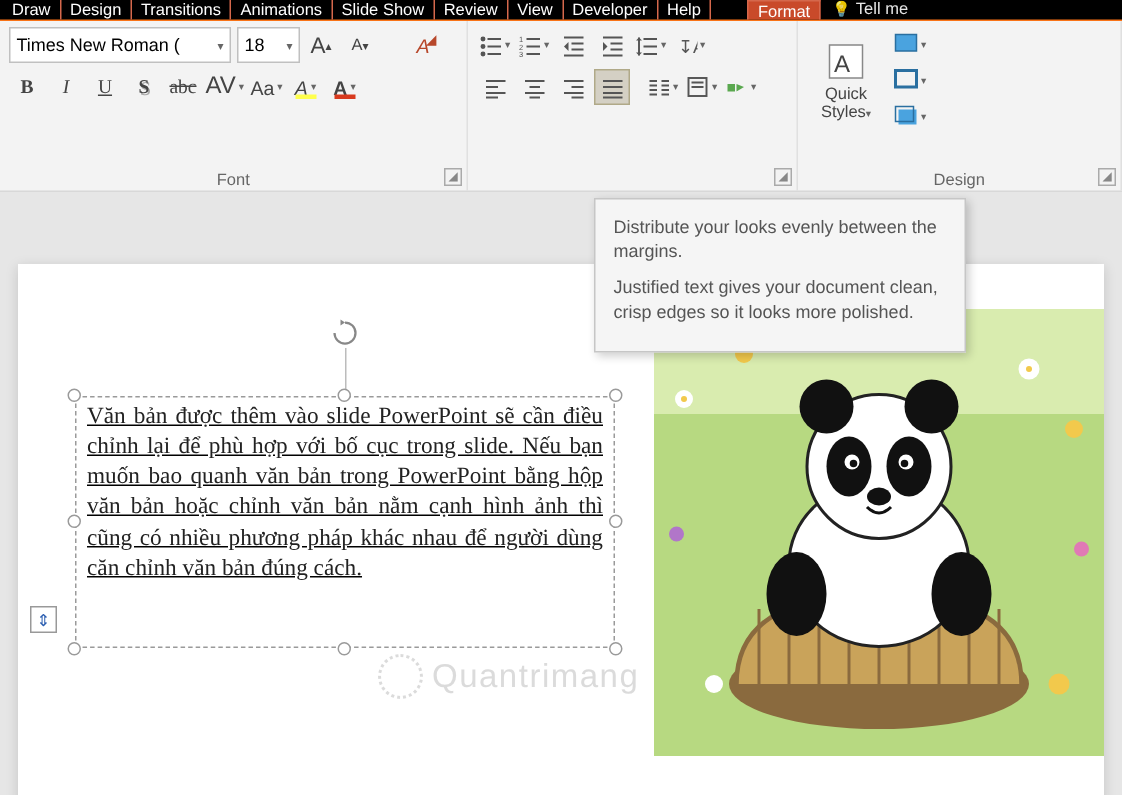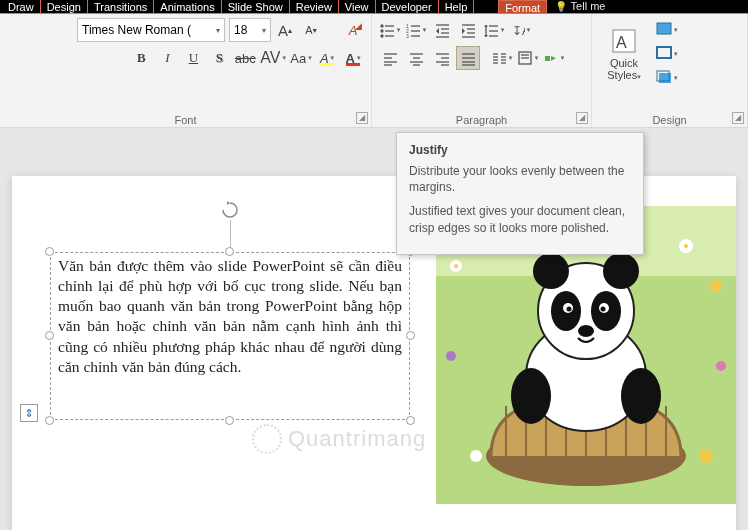--- a/index.html
+++ b/index.html
@@ -29,21 +29,21 @@
   font-size: 11px; color: #666;
 }
 .launcher {
   position: absolute; bottom: 3px; right: 3px; width: 12px; height: 12px;
   border: 1px solid #aaa; font-size: 8px; color: #888; text-align: center;
   line-height: 10px; cursor: pointer;
 }
 .row { display: flex; align-items: center; gap: 2px; }
 
 
-.font-group { width: 372px; align-items: flex-end; }
+.font-group { width: 312px; }
 .font-combo {
   border: 1px solid #c0c0c0; background: #fff; height: 24px;
   font-size: 12px; padding: 2px 4px; display: flex; align-items: center;
   justify-content: space-between; cursor: pointer;
 }
 .font-combo.name { width: 148px; }
 .font-combo.size { width: 42px; margin-left: 2px; }
 .font-combo .chev { font-size: 8px; color: #666; }
 .btn {
   min-width: 24px; height: 24px; display: inline-flex; align-items: center;
@@ -51,21 +51,21 @@
   border: 1px solid transparent; position: relative;
 }
 .btn.dd::after { content: "▾"; font-size: 7px; color: #666; margin-left: 2px; }
 .btn .uline { display: block; width: 14px; height: 3px; position: absolute; bottom: 3px; }
 .btn.clear { color: #b7472a; }
 .row2 { margin-top: 4px; }
 .bold { font-weight: bold; font-family: "Times New Roman"; }
 .italic { font-style: italic; font-family: "Times New Roman"; }
 .ul { text-decoration: underline; font-family: "Times New Roman"; }
 .shadow-s { font-weight: bold; font-family: "Times New Roman"; text-shadow: 1px 1px 0 #aaa; }
-.strike { text-decoration: line-through; }
+.strike { text-decoration: line-through; font-family: Liberation Serif, serif; }
 .smallsup { font-size: 16px; }
 
 
 .para-group { width: 220px; }
 .icon-svg { width: 15px; height: 15px; }
 .icon-stroke { stroke: #555; stroke-width: 1.3; fill: none; }
 .align-btn.active { background: #d4d0c4; border: 1px solid #b0a988; }
 
 
 .draw-group { width: 208px; flex: 1; }
@@ -82,21 +82,21 @@
 
 .canvas {
   position: absolute; top: 128px; left: 0; right: 0; bottom: 0;
   background: #e6e6e6;
 }
 .slide {
   position: absolute; top: 48px; left: 12px; width: 724px; height: 360px;
   background: #fff; box-shadow: 0 2px 8px rgba(0,0,0,.15);
 }
 .textbox {
-  position: absolute; top: 76px; left: 38px; width: 360px; height: 168px;
+  position: absolute; top: 88px; left: 38px; width: 360px; height: 168px; text-decoration: underline;
 }
 .tb-border {
   position: absolute; inset: 0; border: 1px dashed #9a9a9a;
 }
 .handle {
   position: absolute; width: 9px; height: 9px; background: #fff;
   border: 1px solid #9a9a9a; border-radius: 50%;
 }
 .h-nw { top: -5px; left: -5px; } .h-n { top: -5px; left: 50%; margin-left: -5px; }
 .h-ne { top: -5px; right: -5px; } .h-e { top: 50%; right: -5px; margin-top: -5px; }
@@ -126,21 +126,21 @@
 
 .tooltip {
   position: absolute; top: 4px; left: 396px; width: 248px;
   background: #f5f5f5; border: 1px solid #c6c6c6; box-shadow: 2px 2px 6px rgba(0,0,0,.2);
   padding: 10px 12px; font-size: 12px; color: #555; z-index: 50;
 }
 .tooltip .tt-title { font-weight: bold; color: #444; margin-bottom: 6px; }
 .tooltip p { margin-bottom: 8px; line-height: 1.35; }
 
 .watermark {
-  position: absolute; left: 240px; top: 248px; color: rgba(190,190,190,.55);
+  position: absolute; left: 240px; top: 260px; color: rgba(190,190,190,.55);
   font-size: 22px; font-weight: 300; letter-spacing: 1px; pointer-events: none;
   display: flex; align-items: center; gap: 6px;
 }
 .watermark::before {
   content: ""; width: 26px; height: 26px; border: 2px dotted rgba(190,190,190,.55);
   border-radius: 50%; display: inline-block;
 }
 </style>
 </head>
 <body>
@@ -340,21 +340,20 @@
             <line x1="3" y1="7" x2="11" y2="7" class="icon-stroke"></line>
           </svg>
       </div>
       <div class="btn dd">
         <svg class="icon-svg">
             <rect x="1" y="5" width="5" height="5" fill="#5aa84f"></rect>
             <polyline points="7,5 12,7 7,10" fill="#5aa84f"></polyline>
           </svg>
       </div>
     </div>
-    <div class="group-label">Paragraph</div>
     <div class="launcher">◢</div>
   </div>
 
   <div class="group draw-group">
     <div class="row">
       <div class="big-btn">
         <div class="ic">
           <svg width="28" height="28">
               <rect x="3" y="3" width="22" height="22" fill="#fff" stroke="#888"></rect>
               <text x="6" y="21" font-size="16" font-family="Georgia" fill="#444">A</text>
@@ -387,21 +386,20 @@
     </div>
     <div class="group-label">Design</div>
     <div class="launcher">◢</div>
   </div>
 
 </div>
 
 <div class="canvas">
 
   <div class="tooltip">
-    <div class="tt-title">Justify</div>
     <p>Distribute your looks evenly between the margins.</p>
     <p>Justified text gives your document clean, crisp edges so it looks more polished.</p>
   </div>
 
   <div class="slide">
 
     <div class="collapse-icon">⇕</div>
 
     <div class="textbox">
       <div class="rot">

